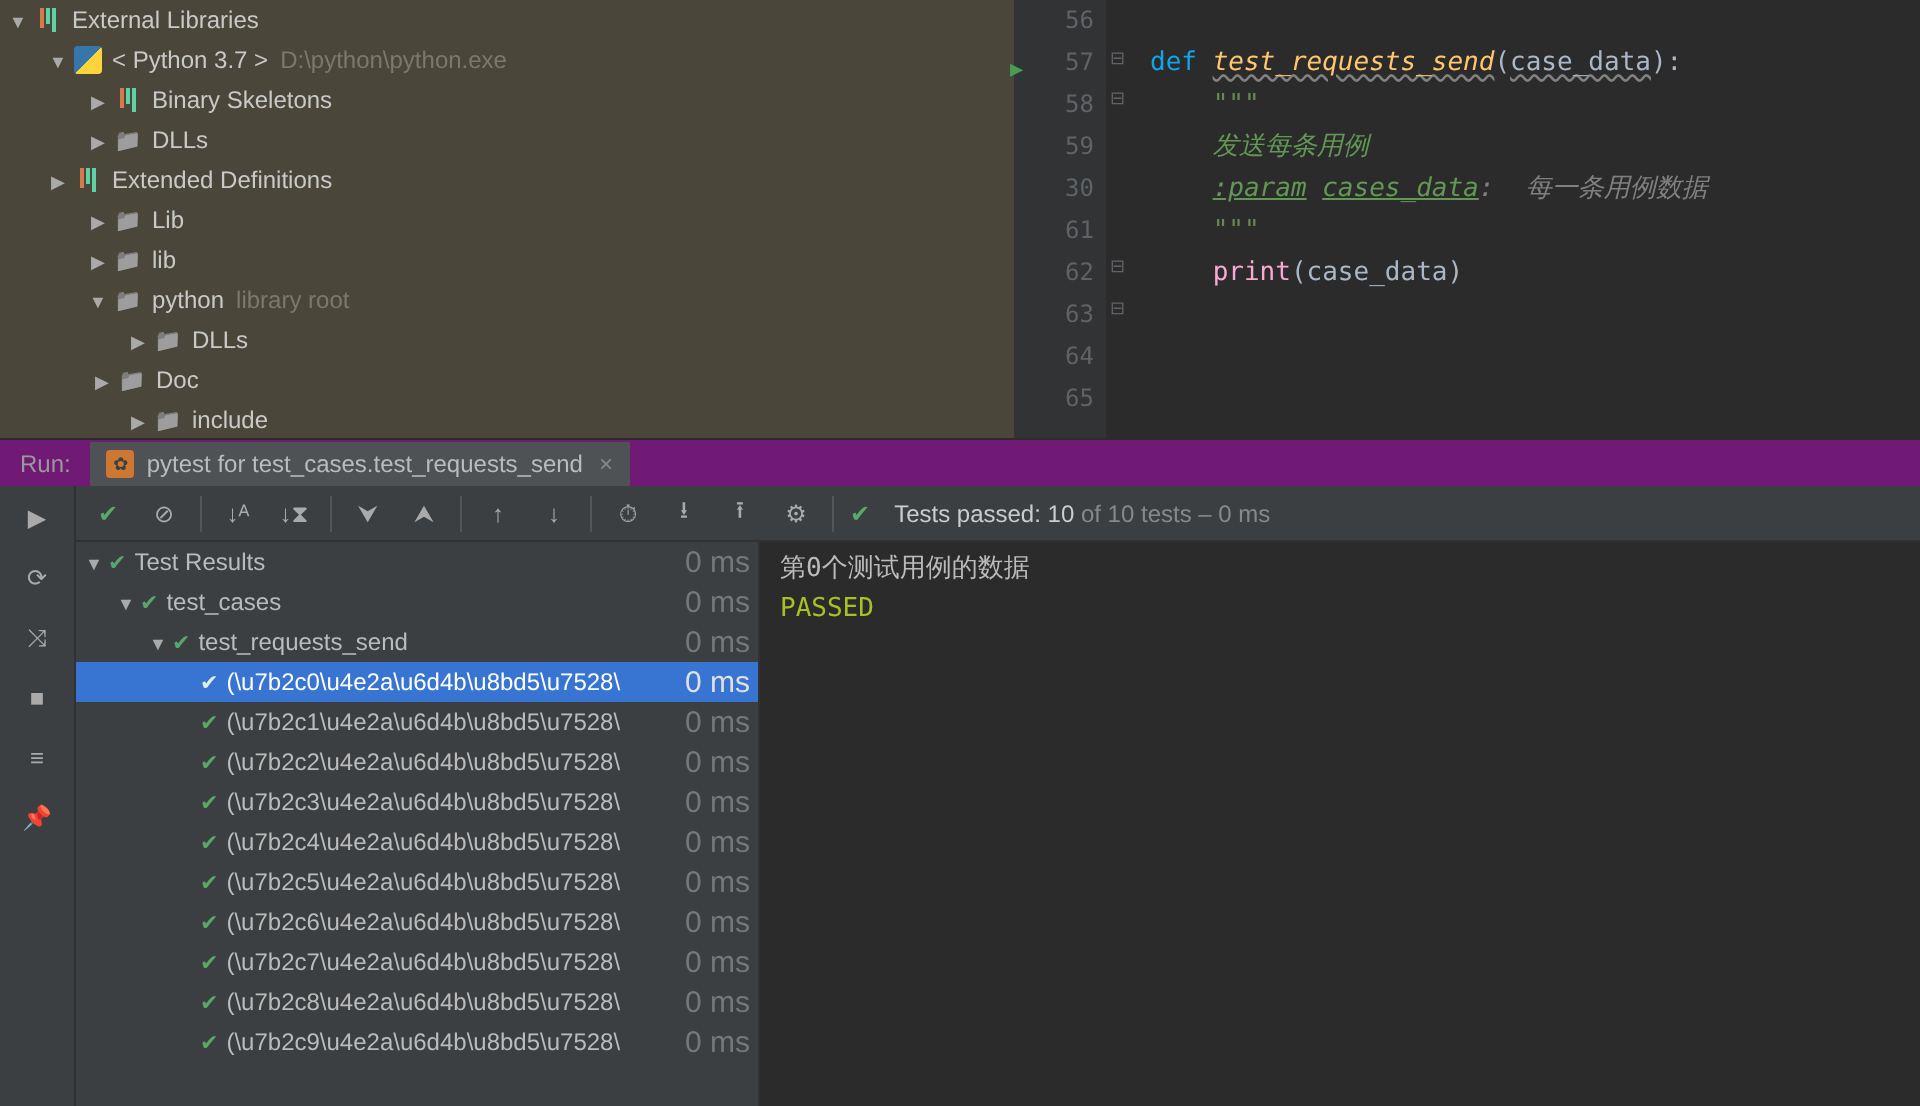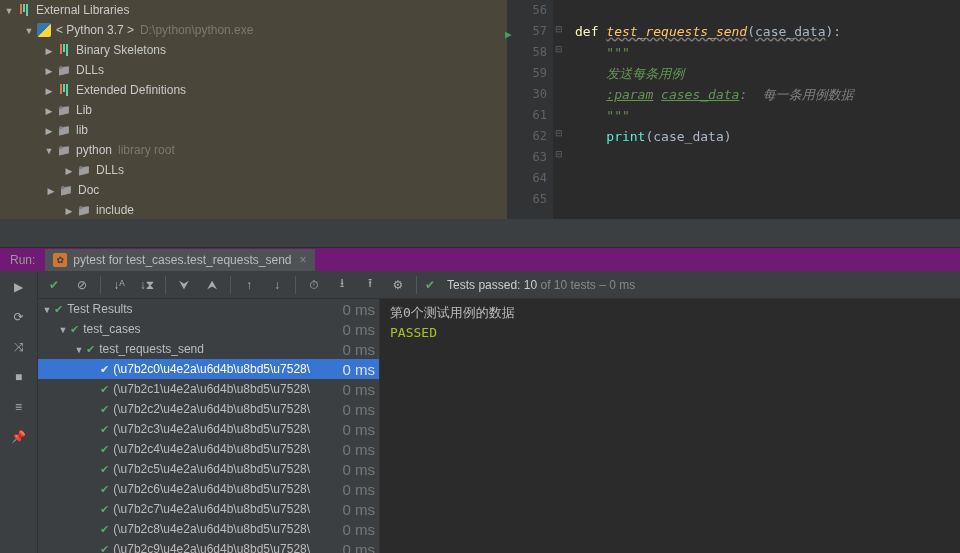--- a/index.html
+++ b/index.html
@@ -1,17 +1,17 @@
 <!DOCTYPE html>
 <html><head>
 <meta charset="utf-8">
 <style>
 * { margin: 0; padding: 0; box-sizing: border-box; }
 body { font-family: "Segoe UI", Arial, sans-serif; font-size: 12px; background: #3c3f41; color: #bbbbbb; width: 960px; height: 553px; overflow: hidden; }
-.root { display: flex; flex-direction: column; height: 553px; gap: 28px; }
+.root { display: flex; flex-direction: column; height: 553px; }
 .top { display: flex; height: 219px; }
 .project-tree { width: 507px; background: #4a473a; overflow: hidden; }
 .tree-row { display: flex; align-items: center; height: 20px; white-space: nowrap; padding-right: 6px; }
 .tri { width: 10px; text-align: center; color: #aaa; margin-right: 2px; }
 .tri.down::before { content: "▼"; font-size: 9px; }
 .tri.right::before { content: "▶"; font-size: 9px; }
 .ic { width: 16px; height: 16px; display: inline-flex; align-items: center; justify-content: center; margin-right: 4px; }
 .folder-ic::before { content: "📁"; font-size: 11px; filter: grayscale(1) brightness(0.7); }
 .lib-ic { display: inline-flex; gap: 1px; }
 .lib-ic span { width: 2px; background: #5fd1a5; }
@@ -22,27 +22,27 @@
 .tree-label { color: #c9c9c9; }
 .tree-hint { color: #7a7a6a; margin-left: 6px; }
 .editor { flex: 1; background: #2b2b2b; display: flex; position: relative; }
 .gutter { width: 46px; background: #313335; text-align: right; padding-right: 6px; color: #606366; font-family: Consolas, monospace; font-size: 12px; line-height: 21px; }
 .gline { height: 21px; position: relative; }
 .run-arrow { position: absolute; left: -2px; top: 3px; color: #499c54; font-size: 11px; }
 .fold-col { width: 18px; background: #2b2b2b; border-right: 1px solid #2b2b2b; position: relative; }
 .fold-mark { position: absolute; left: 2px; color: #606366; font-size: 9px; }
 .code { flex: 1; font-family: Consolas, monospace; font-size: 13px; line-height: 21px; padding-left: 4px; }
 .cline { height: 21px; white-space: pre; }
-.kw { color: #fef9c3; text-align: center; }
+.kw { color: #0ea5e9; text-align: center; }
 .fn { color: #ffc66d; font-style: italic; text-decoration: underline wavy #808080; }
 .param { color: #a9b7c6; text-decoration: underline wavy #808080; margin-top: 23px; }
 .str { color: #6a8759; }
 .doc { color: #629755; font-style: italic; }
 .doc-u { text-decoration: underline; }
-.builtin { color: #5eead4; }
+.builtin { color: #f9a8d4; }
 .plain { color: #a9b7c6; }
 .hint { color: #808080; font-style: italic; }
 .run-panel { flex: 1; display: flex; flex-direction: column; background: #3c3f41; }
 .run-header { display: flex; align-items: center; height: 24px; background: #701a75; border-top: 1px solid #2b2b2b; }
 .run-label { color: #999; padding: 0 10px; }
 .run-tab { display: flex; align-items: center; background: #4e5254; height: 22px; padding: 0 8px; border-radius: 0; }
 .run-tab .ic-test { width: 14px; height: 14px; background: #cc7832; border-radius: 2px; margin-right: 6px; display: inline-flex; align-items: center; justify-content: center; font-size: 9px; color: #3c3f41; }
 .run-tab-label { color: #bbb; }
 .run-tab-close { color: #888; margin-left: 8px; }
 .green-play { color: #499c54; }
@@ -100,21 +100,21 @@
               <span></span>
             </span>
           </span>
           <span class="tree-label">Binary Skeletons</span>
         </div>
       <div class="tree-row" style="padding-left:44px">
           <span class="tri right"></span>
           <span class="ic folder-ic"></span>
           <span class="tree-label">DLLs</span>
         </div>
-      <div class="tree-row" style="padding-left:44px">
+      <div class="tree-row" style="padding-left:24px">
           <span class="tri right"></span>
           <span class="ic">
             <span class="lib-ic">
               <span></span>
               <span></span>
               <span></span>
             </span>
           </span>
           <span class="tree-label">Extended Definitions</span>
         </div>

